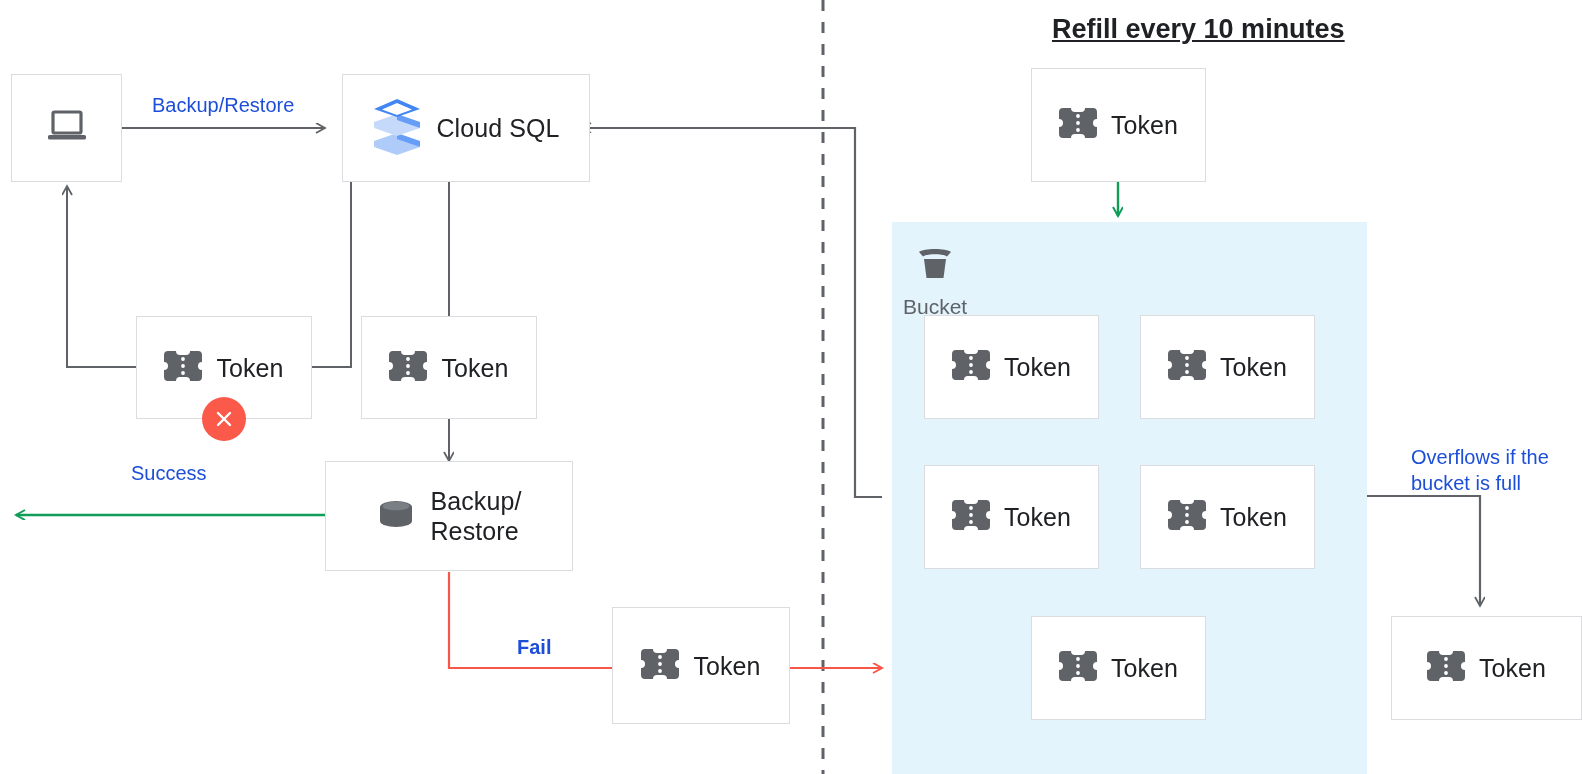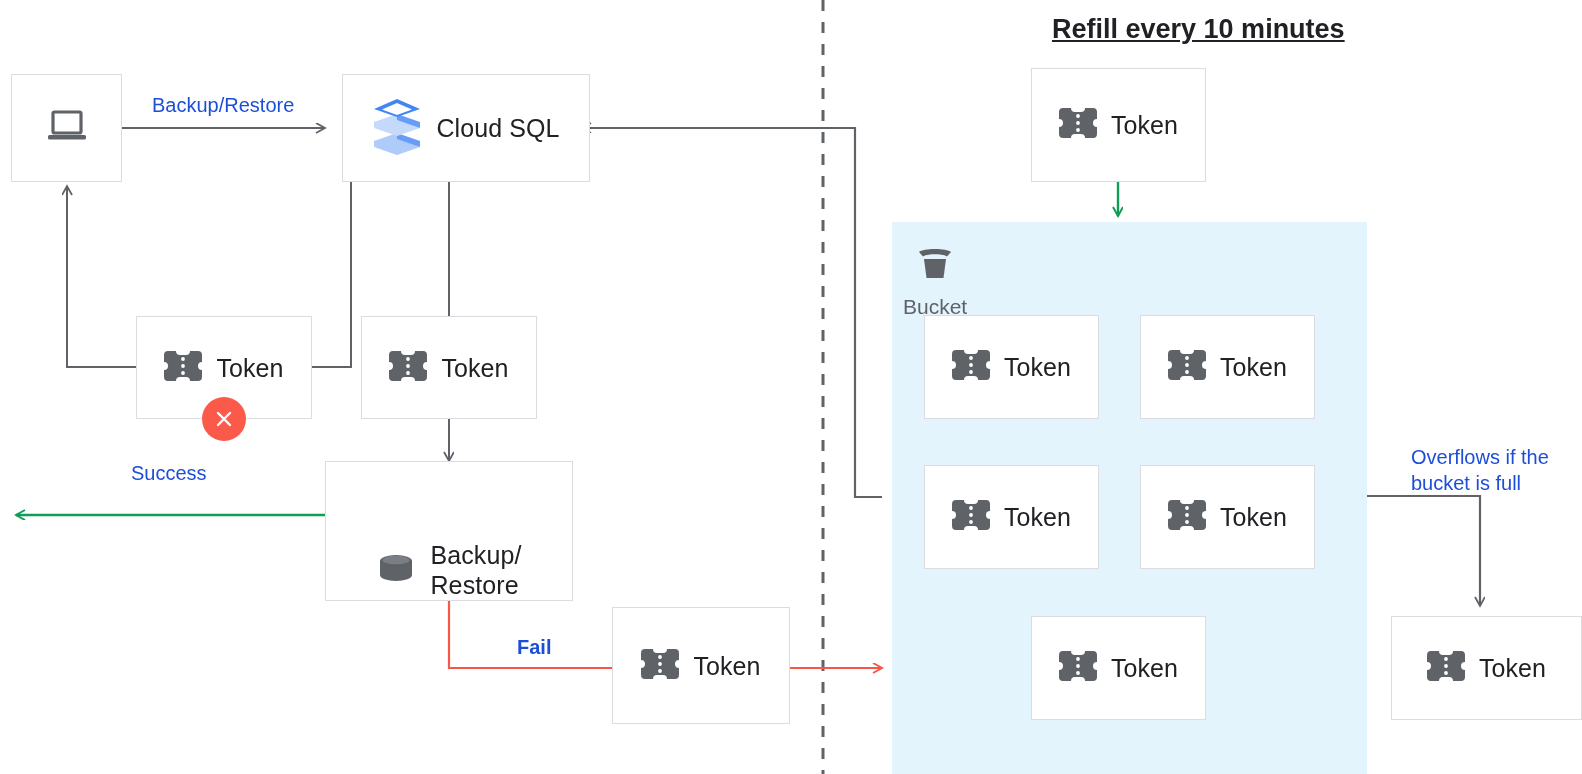--- a/index.html
+++ b/index.html
@@ -211,21 +211,21 @@
                    h-8 a4,4 0 0 1 -4,-4 v-7 a4,4 0 0 0 0,-8 v-7 a4,4 0 0 1 4,-4 z" fill="#5f6368"></path>
           <circle cx="19" cy="8" r="1.9" fill="#ffffff"></circle>
           <circle cx="19" cy="15" r="1.9" fill="#ffffff"></circle>
           <circle cx="19" cy="22" r="1.9" fill="#ffffff"></circle>
         </svg>
       </span>
       <span class="node-label">Token</span>
     </div>
   </div>
 
-  <div class="node" style="left:325px; top:461px; width:248px; height:140px;align-items:flex-end;">
+  <div class="node" style="left:325px; top:461px; width:248px; height:110px;">
     <div class="node-inner">
       <span class="icon">
         <svg width="40" height="32" viewBox="0 0 40 32" xmlns="http://www.w3.org/2000/svg">
           <path d="M4,9 h32 v14 a16,6 0 0 1 -32,0 z" fill="#5f6368"></path>
           <ellipse cx="20" cy="9" rx="16" ry="6" fill="#5f6368"></ellipse>
           <ellipse cx="20" cy="8" rx="13.5" ry="4.3" fill="#7a7f85"></ellipse>
         </svg>
       </span>
       <span class="node-label">Backup/
 Restore</span>

